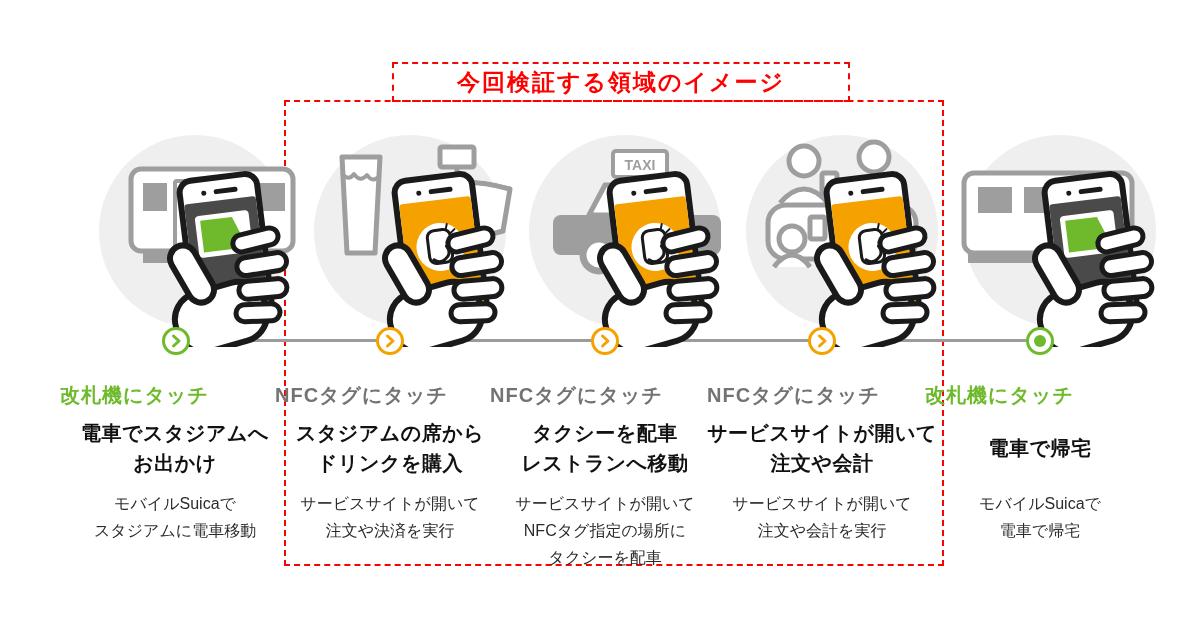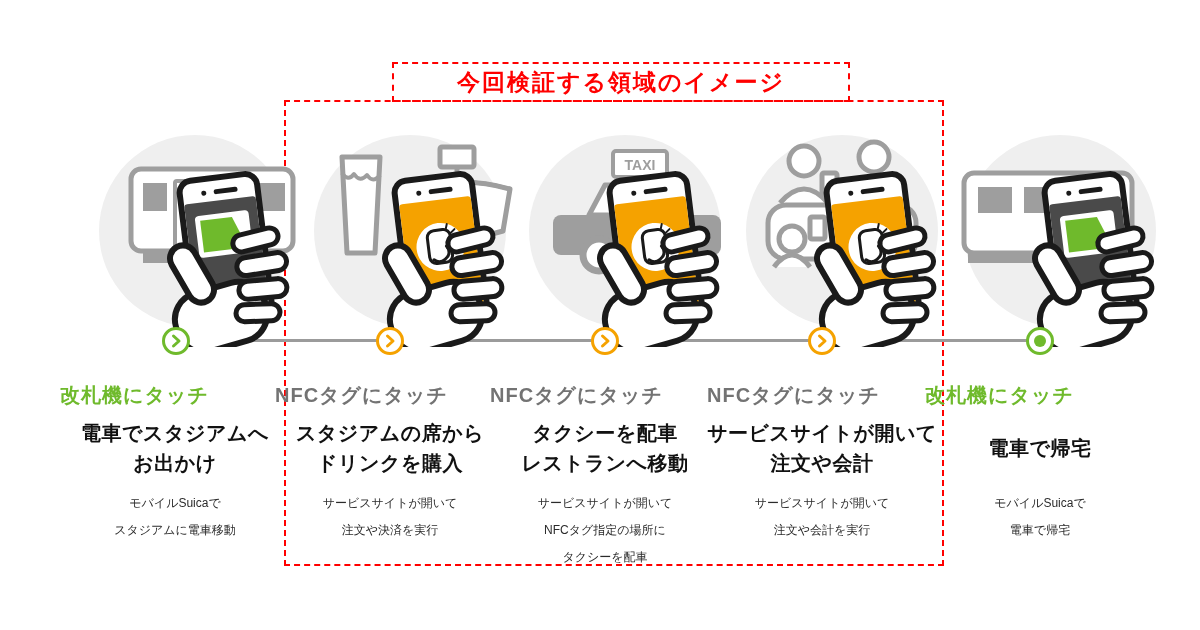--- a/index.html
+++ b/index.html
@@ -28,21 +28,21 @@
   .accent-green{color:#6FBA2C}
   .accent-orange{color:#737373}
   .step-title{
     position:absolute;top:300px;width:100%;height:64px;
     display:flex;align-items:center;justify-content:center;text-align:center;
     font-size:20px;font-weight:bold;color:#111111;line-height:30px;
     white-space:pre-line;letter-spacing:0.5px;
   }
   .step-desc{
     position:absolute;top:374px;width:100%;text-align:center;
-    font-size:12px;color:#2B2B2B;line-height:27px;white-space:pre-line;
+    font-size:16px;color:#2B2B2B;line-height:27px;white-space:pre-line;
   }
   .timeline-line{position:absolute;left:176px;top:339px;width:864px;height:3px;background:#9B9B9B}
   .marker{
     position:absolute;top:327px;width:28px;height:28px;box-sizing:border-box;
     border-radius:50%;background:#ffffff;
     display:flex;align-items:center;justify-content:center;
   }
   .marker-green{border:3px solid #6FBA2C}
   .marker-orange{border:3px solid #F5A200}
   .m-1{left:162px}.m-2{left:376px}.m-3{left:591px}.m-4{left:808px}.m-5{left:1026px}

